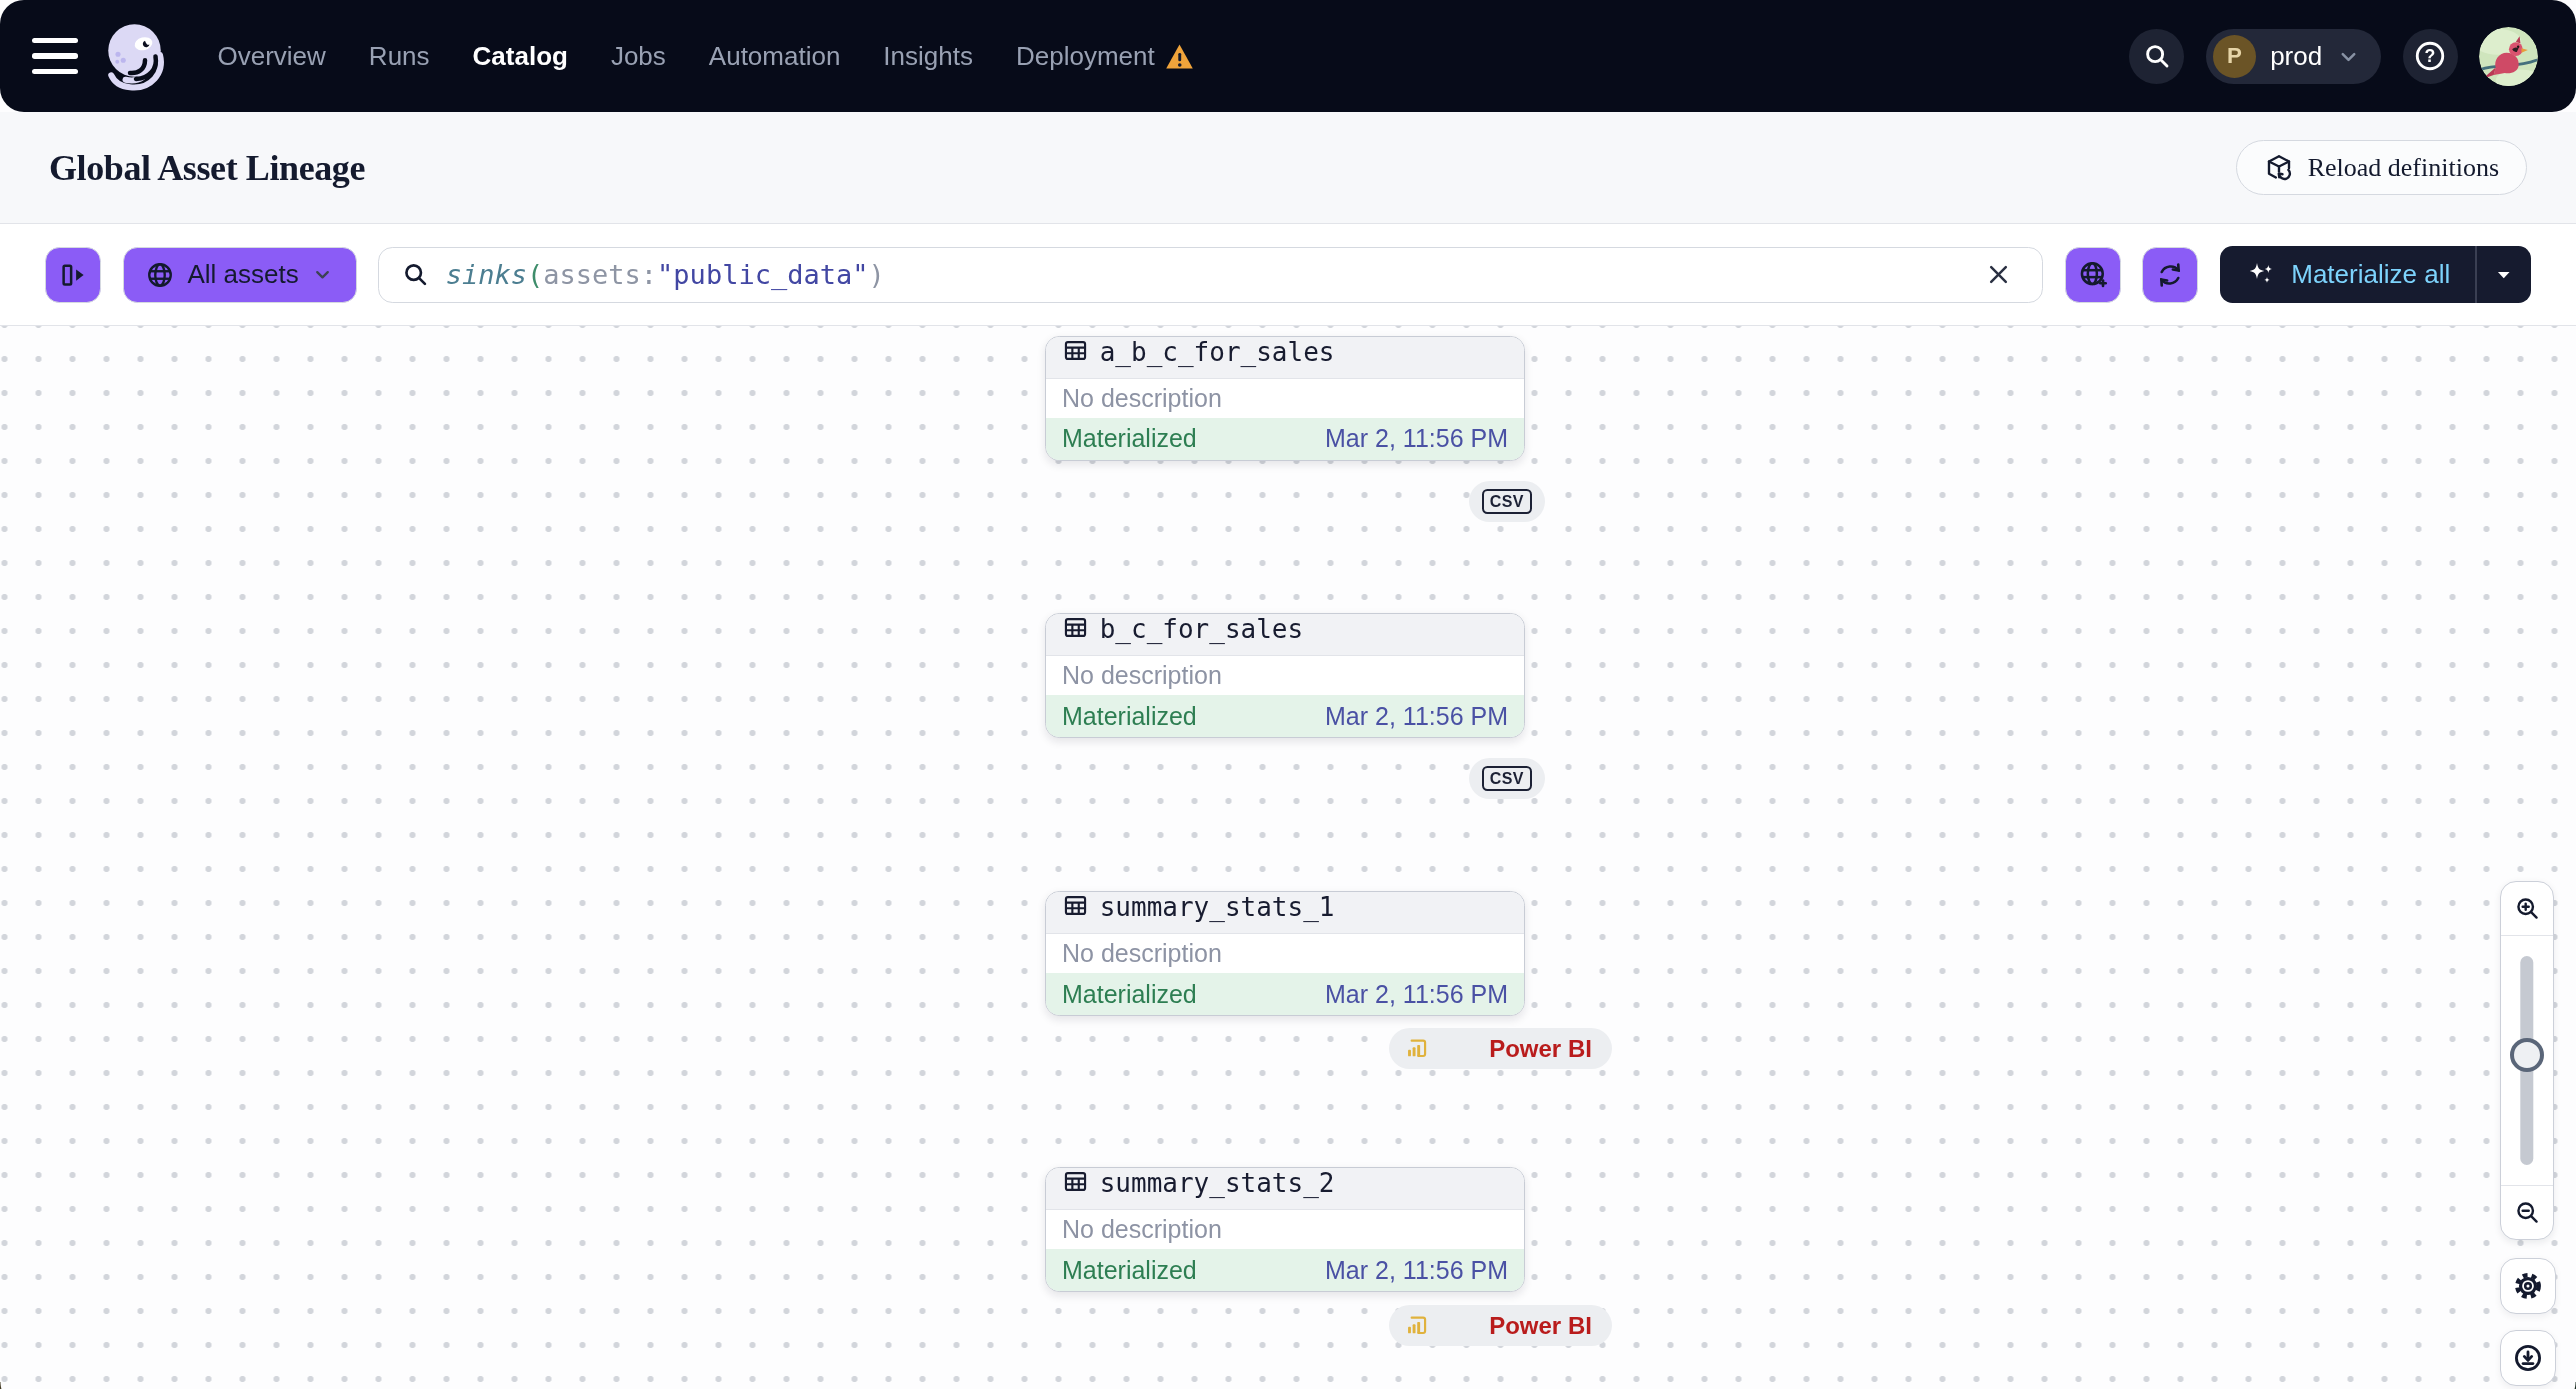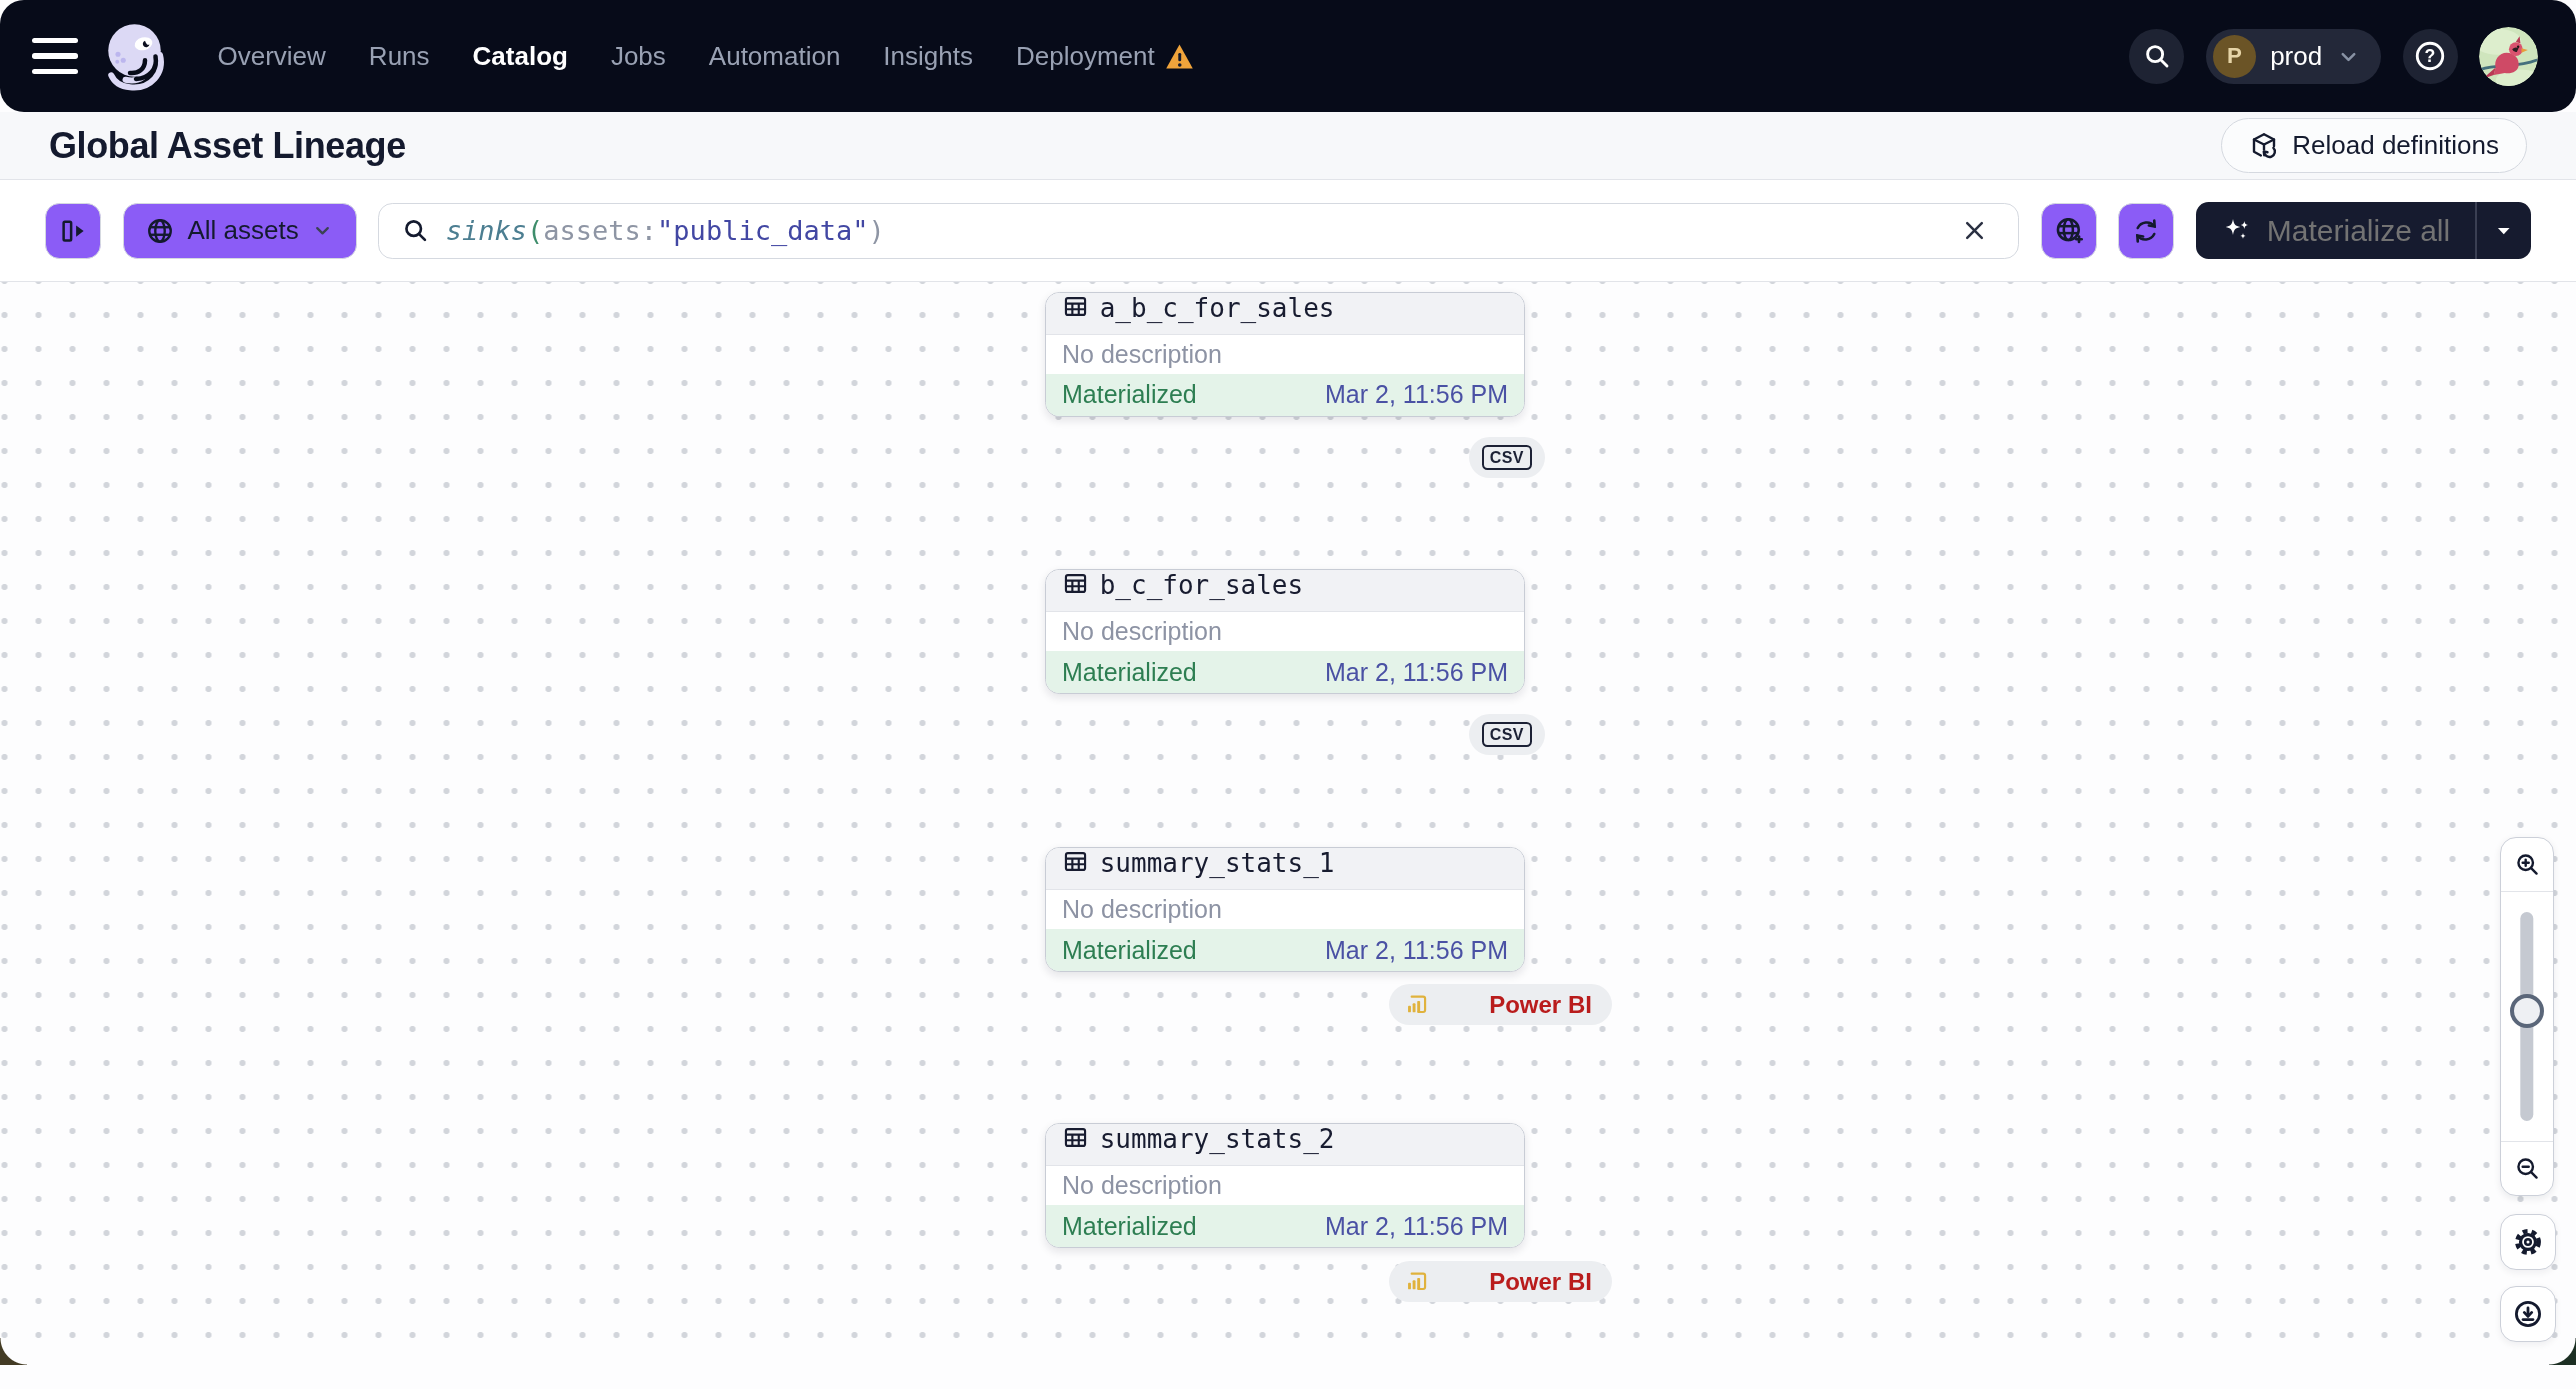--- a/index.html
+++ b/index.html
@@ -25,39 +25,39 @@
   .menu-item{font-size:26px;color:var(--nav-text);cursor:pointer;display:flex;align-items:center;gap:10.7px;}
   .menu-item.active{color:#fff;font-weight:700;}
   .nav-right{margin-left:auto;display:flex;align-items:center;gap:21.5px;}
   .circle-btn{width:55px;height:55px;border-radius:50%;background:#1e2333;display:flex;align-items:center;justify-content:center;border:none;cursor:pointer;}
   .env-pill{height:55px;border-radius:29px;background:#232839;display:flex;align-items:center;padding:0 21.5px 0 7.2px;gap:14.3px;cursor:pointer;}
   .env-avatar{width:43px;height:43px;border-radius:50%;background:#6b5426;color:#e6d4a7;font-size:22.3px;font-weight:700;display:flex;align-items:center;justify-content:center;}
   .env-name{color:#fff;font-size:26px;}
   .avatar{width:59px;height:59px;border-radius:50%;overflow:hidden;cursor:pointer;flex:0 0 auto;}
 
   
-  .page-header{height:68px;background:var(--header-bg);border-bottom:1.8px solid var(--border);display:flex;align-items:center;padding:8px 49px;}
+  .page-header{height:112px;background:var(--header-bg);border-bottom:1.8px solid var(--border);display:flex;align-items:center;padding:8px 49px;font-family:Liberation Serif, serif;}
   .page-title{font-size:36px;font-weight:700;letter-spacing:-0.4px;color:var(--text-primary);}
   .reload-btn{margin-left:auto;height:55px;border-radius:29px;border:1.8px solid var(--control-border);background:#fbfcfd;display:flex;align-items:center;gap:13.4px;padding:0 27px;font-size:26px;color:var(--text-primary);cursor:pointer;font-family:inherit;}
 
   
   .toolbar{height:102px;background:#fff;border-bottom:1.8px solid var(--border);display:flex;align-items:center;padding:0 45px;gap:21.5px;}
   .tb-btn{height:56px;border-radius:14.3px;border:1.8px solid var(--control-border);background:#8b5cf6;display:flex;align-items:center;justify-content:center;cursor:pointer;font-family:inherit;}
   .tb-icon-btn{width:56px;}
   .scope-btn{padding:0 21.5px;gap:12.5px;font-size:26px;color:var(--text-primary);}
   .searchbox{flex:1;height:56px;border-radius:14.3px;border:1.8px solid var(--control-border);background:#fff;display:flex;align-items:center;padding:0 21.5px;gap:16px;}
   .query{font-size:27px;display:flex;align-items:baseline;}
   .q-fn{color:var(--code-fn);font-style:italic;}
   .q-open{color:var(--code-paren);}
   .q-key{color:var(--code-key);}
   .q-val{color:var(--code-value);}
   .q-close{color:var(--code-key);}
   .clear-btn{margin-left:auto;background:none;border:none;cursor:pointer;display:flex;align-items:center;justify-content:center;width:45px;height:45px;}
   .mat-group{height:57px;border-radius:12.5px;background:var(--dark-button-bg);display:flex;align-items:stretch;overflow:hidden;}
-  .mat-main{display:flex;align-items:center;gap:14.3px;padding:16px 25px;color:#737373;font-size:30px;font-weight:500;background:none;border:none;cursor:pointer;font-family:inherit;}
+  .mat-main{display:flex;align-items:center;gap:14.3px;padding:16px 25px;color:#7dd3fc;font-size:26px;font-weight:500;background:none;border:none;cursor:pointer;font-family:inherit;}
   .mat-divider{width:1.8px;background:#3a3f53;}
   .mat-caret{width:54px;display:flex;align-items:center;justify-content:center;background:none;border:none;cursor:pointer;}
 
   
   .graph{position:relative;height:1083px;background-color:var(--graph-bg);
     background-image:radial-gradient(circle, var(--dot-color) 2.8px, rgba(0,0,0,0) 3.3px);
     background-size:34px 34px;background-position:21.5px 16px;}
   .asset-card{position:absolute;left:1045px;width:480px;height:125px;border:1.8px solid var(--card-border);border-radius:14.3px;background:#fff;box-shadow:0 3.6px 9px rgba(18,22,40,.10);cursor:pointer;display:flex;flex-direction:column;overflow:hidden;}
   .asset-head{height:42px;background:var(--card-header-bg);border-bottom:1.8px solid var(--border);display:flex;align-items:flex-start;gap:10.7px;padding:0 16px;}
   .asset-name{font-size:26px;color:#181c30;}

